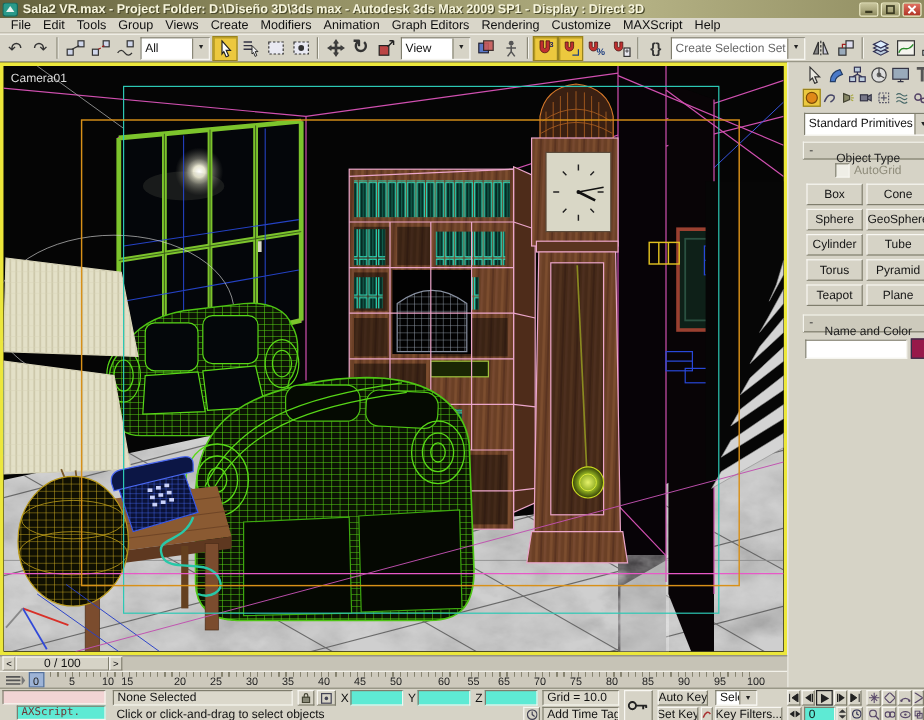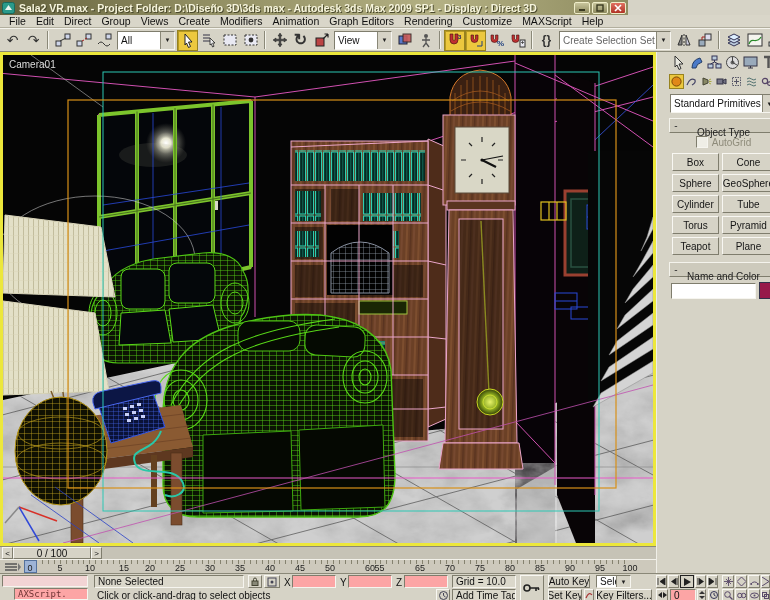--- a/index.html
+++ b/index.html
@@ -1,19 +1,19 @@
 <!DOCTYPE html>
 <html><head>
 <meta charset="utf-8">
 <style>
   html,body{margin:0;padding:0;}
   body{width:770px;height:600px;background:#d6d3c6;font-family:"Liberation Sans",sans-serif;font-size:11px;color:#111;overflow:hidden;}
   .app{position:relative;width:770px;height:600px;background:#d6d3c6;}
   
-  .titlebar{position:absolute;left:0;top:0;width:628px;height:15px;background:linear-gradient(90deg,#63613c,#8f8c60 30%,#b3b083 70%,#8f8c60);display:flex;align-items:center;padding:0 2px;box-sizing:border-box;}
+  .titlebar{position:absolute;left:0;top:0;width:770px;height:15px;background:linear-gradient(90deg,#63613c,#8f8c60 30%,#b3b083 70%,#8f8c60);display:flex;align-items:center;padding:0 2px;box-sizing:border-box;}
   .titlebar .ttl{color:#f7f5dd;font-weight:bold;font-size:10.5px;white-space:nowrap;overflow:hidden;text-shadow:1px 1px 0 #4a492c;margin-left:4px;flex:1;}
   .winbtn{width:16px;height:12px;margin-left:2px;border:1px solid #efedc9;border-radius:2px;display:flex;align-items:center;justify-content:center;box-sizing:border-box;}
   .winbtn.mm{background:linear-gradient(#c8c59c,#8f8c60);}
   .winbtn.cl{background:linear-gradient(#e07060,#b03426);}
   
   .menubar{position:absolute;left:0;top:15px;width:770px;height:13px;background:#d9d6c9;border-bottom:1px solid #b2af9e;display:flex;align-items:center;padding-left:4px;box-sizing:border-box;}
   .mi{padding:0 5px;font-size:10.5px;color:#101010;}
   
   .toolbar{position:absolute;left:0;top:28px;width:770px;height:24px;background:#d6d3c6;border-top:1px solid #f4f3ec;border-bottom:1px solid #8a8878;display:flex;align-items:center;padding-left:2px;box-sizing:border-box;}
   .tbtn{width:21px;height:21px;display:flex;align-items:center;justify-content:center;flex:0 0 auto;}
@@ -50,21 +50,21 @@
   .trackbar{position:absolute;left:0;top:559px;width:656px;height:14px;background:#cdc9bc;border-top:1px solid #f2f1ea;box-sizing:border-box;}
   .tbicon{position:absolute;left:4px;top:2px;}
   .ruler{position:absolute;left:26px;top:0;width:628px;height:14px;}
   .ruler::before{content:"";position:absolute;left:4px;top:0;width:600px;height:4px;background:repeating-linear-gradient(90deg,#85826f 0 1px,transparent 1px 5.94px);}
   .tick{position:absolute;top:3px;transform:translateX(-50%);font-size:9px;color:#222;}
   .f0box{position:absolute;left:-2px;top:0;width:13px;height:13px;background:#9db3d6;border:1px solid #54719c;box-sizing:border-box;}
   
   .statusbar{position:absolute;left:0;top:573px;width:770px;height:27px;background:#d6d3c6;border-top:1px solid #8a8878;box-sizing:border-box;}
   .cell{position:absolute;box-sizing:border-box;}
   .sunk{background:#dbd8cb;border:1px solid;border-color:#7f7d6d #f6f5ef #f6f5ef #7f7d6d;}
-  .white{background:#fca5a5;}
+  .white{background:#5eead4;}
   .rais{background:#d6d3c6;border:1px solid;border-color:#f8f7f2 #7f7d6d #7f7d6d #f8f7f2;display:flex;align-items:center;justify-content:center;}
   .sbtxt{font-size:10px;padding:0 3px;display:flex;align-items:center;white-space:nowrap;overflow:hidden;}
   .mono{font-family:"DejaVu Sans Mono",monospace;font-size:9px;color:#6e3434;}
   .lbl{font-size:10px;color:#111;}
   svg{display:block;}
 </style>
 </head>
 <body>
 
 <div class="app">
@@ -89,21 +89,21 @@
         <svg width="8" height="8">
           <path d="M1 1L7 7M7 1L1 7" stroke="#fff" stroke-width="1.6"></path>
         </svg>
       </div>
   </div>
 
   <div class="menubar">
 
   <div class="mi">File</div>
       <div class="mi">Edit</div>
-      <div class="mi">Direct</div>
+      <div class="mi">Tools</div>
       <div class="mi">Group</div>
       <div class="mi">Views</div>
       <div class="mi">Create</div>
       <div class="mi">Modifiers</div>
       <div class="mi">Animation</div>
       <div class="mi">Graph Editors</div>
       <div class="mi">Rendering</div>
       <div class="mi">Customize</div>
       <div class="mi">MAXScript</div>
       <div class="mi">Help</div>
@@ -719,29 +719,29 @@
         <path d="M1 2 H13 M1 5 H13 M1 8 H13" stroke="#555" stroke-width="1.4"></path>
         <path d="M14 1 L17 5 L14 9" fill="#777"></path>
       </svg>
     <div class="ruler" id="ruler">
       <div class="f0box"></div>
       <div style="position:absolute;left:0;top:0;width:100%;height:100%;">
 
       <span class="tick" style="left: 4px;">0</span>
           <span class="tick" style="left: 34px;">5</span>
           <span class="tick" style="left: 64px;">10</span>
-          <span class="tick" style="left: 98px;">15</span>
+          <span class="tick" style="left: 80px;">15</span>
           <span class="tick" style="left: 124px;">20</span>
           <span class="tick" style="left: 154px;">25</span>
           <span class="tick" style="left: 184px;">30</span>
           <span class="tick" style="left: 214px;">35</span>
           <span class="tick" style="left: 244px;">40</span>
           <span class="tick" style="left: 274px;">45</span>
           <span class="tick" style="left: 304px;">50</span>
-          <span class="tick" style="left: 337px; padding-left: 33px;">55</span>
+          <span class="tick" style="left: 352px; padding-left: 33px;">55</span>
           <span class="tick" style="left: 344px; text-align: center;">60</span>
           <span class="tick" style="left: 394px;">65</span>
           <span class="tick" style="left: 424px;">70</span>
           <span class="tick" style="left: 454px;">75</span>
           <span class="tick" style="left: 484px;">80</span>
           <span class="tick" style="left: 514px;">85</span>
           <span class="tick" style="left: 544px;">90</span>
           <span class="tick" style="left: 574px;">95</span>
           <span class="tick" style="left: 604px;">100</span>
         </div>

